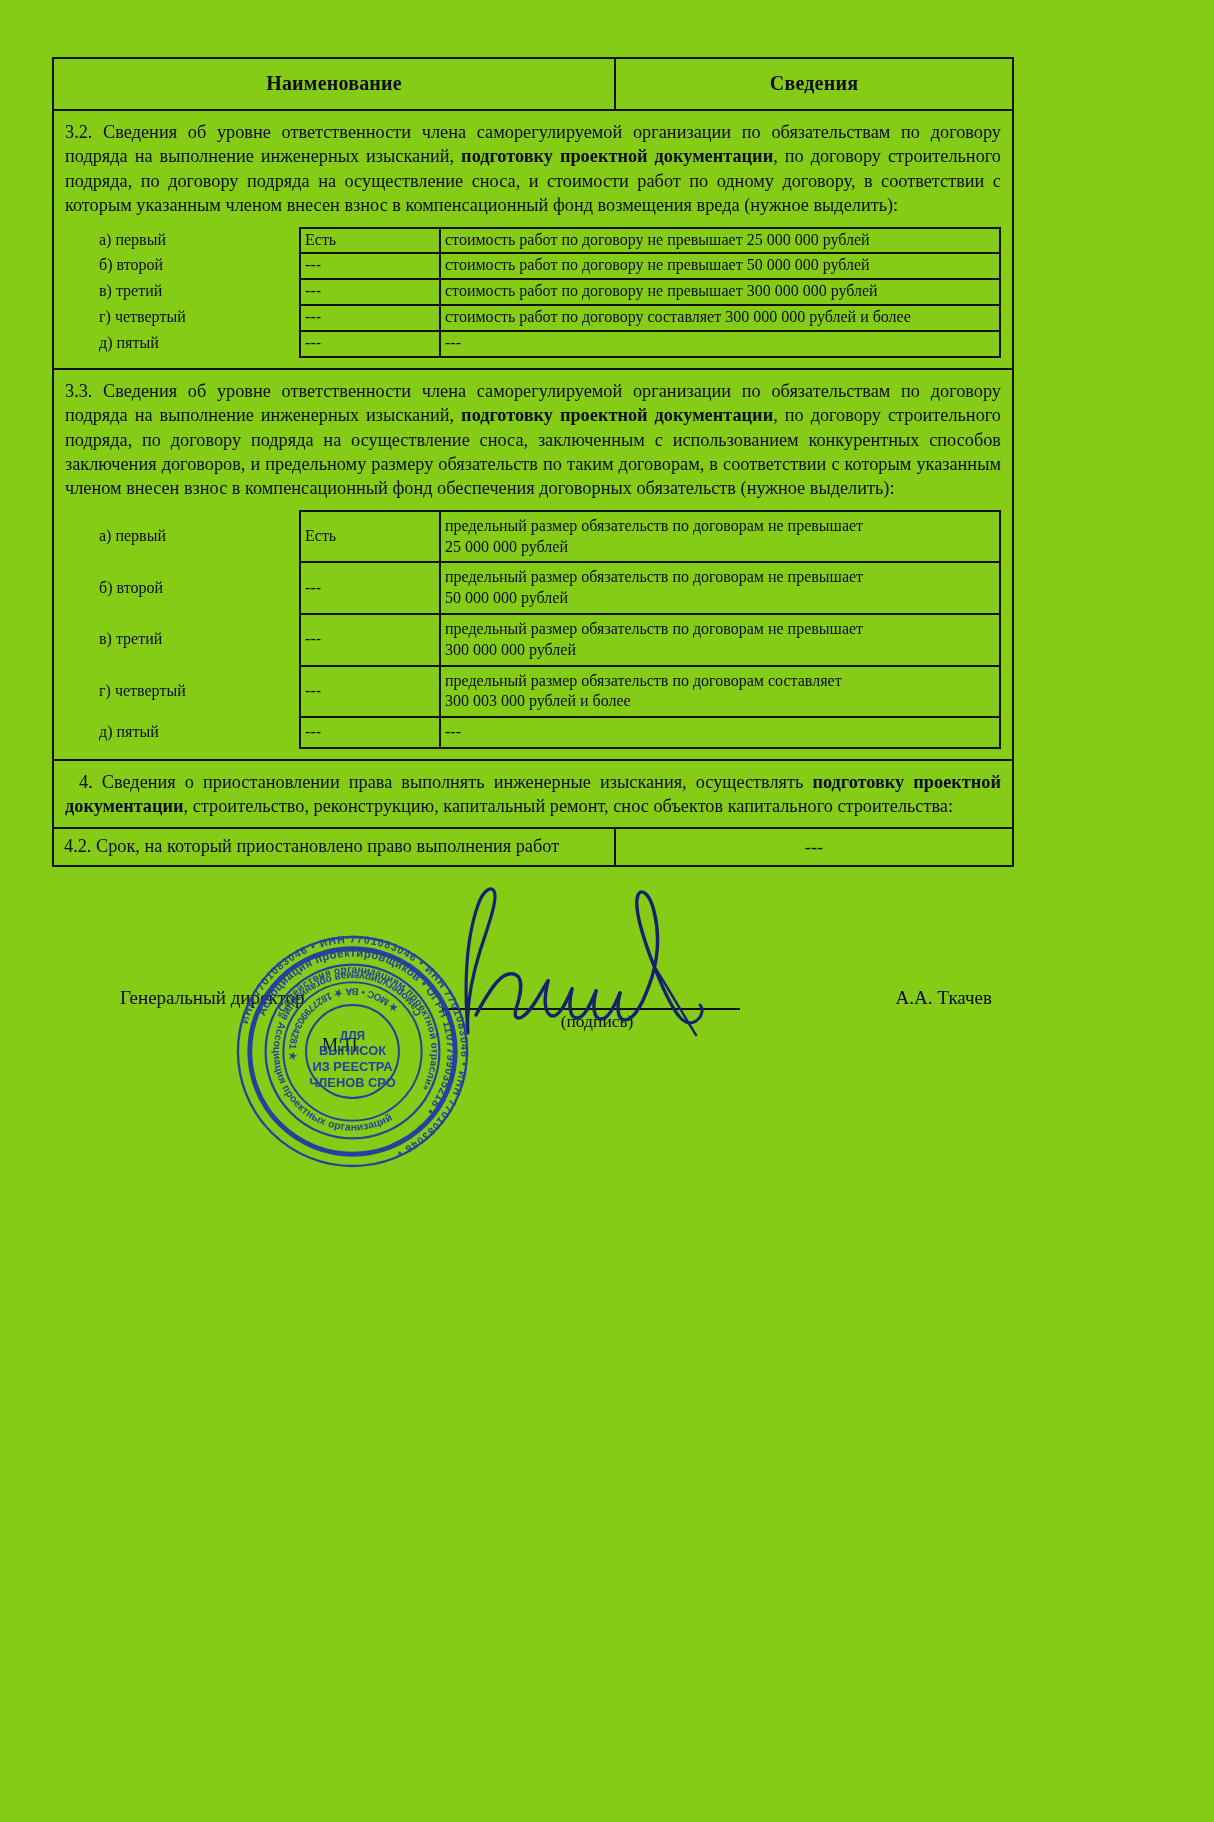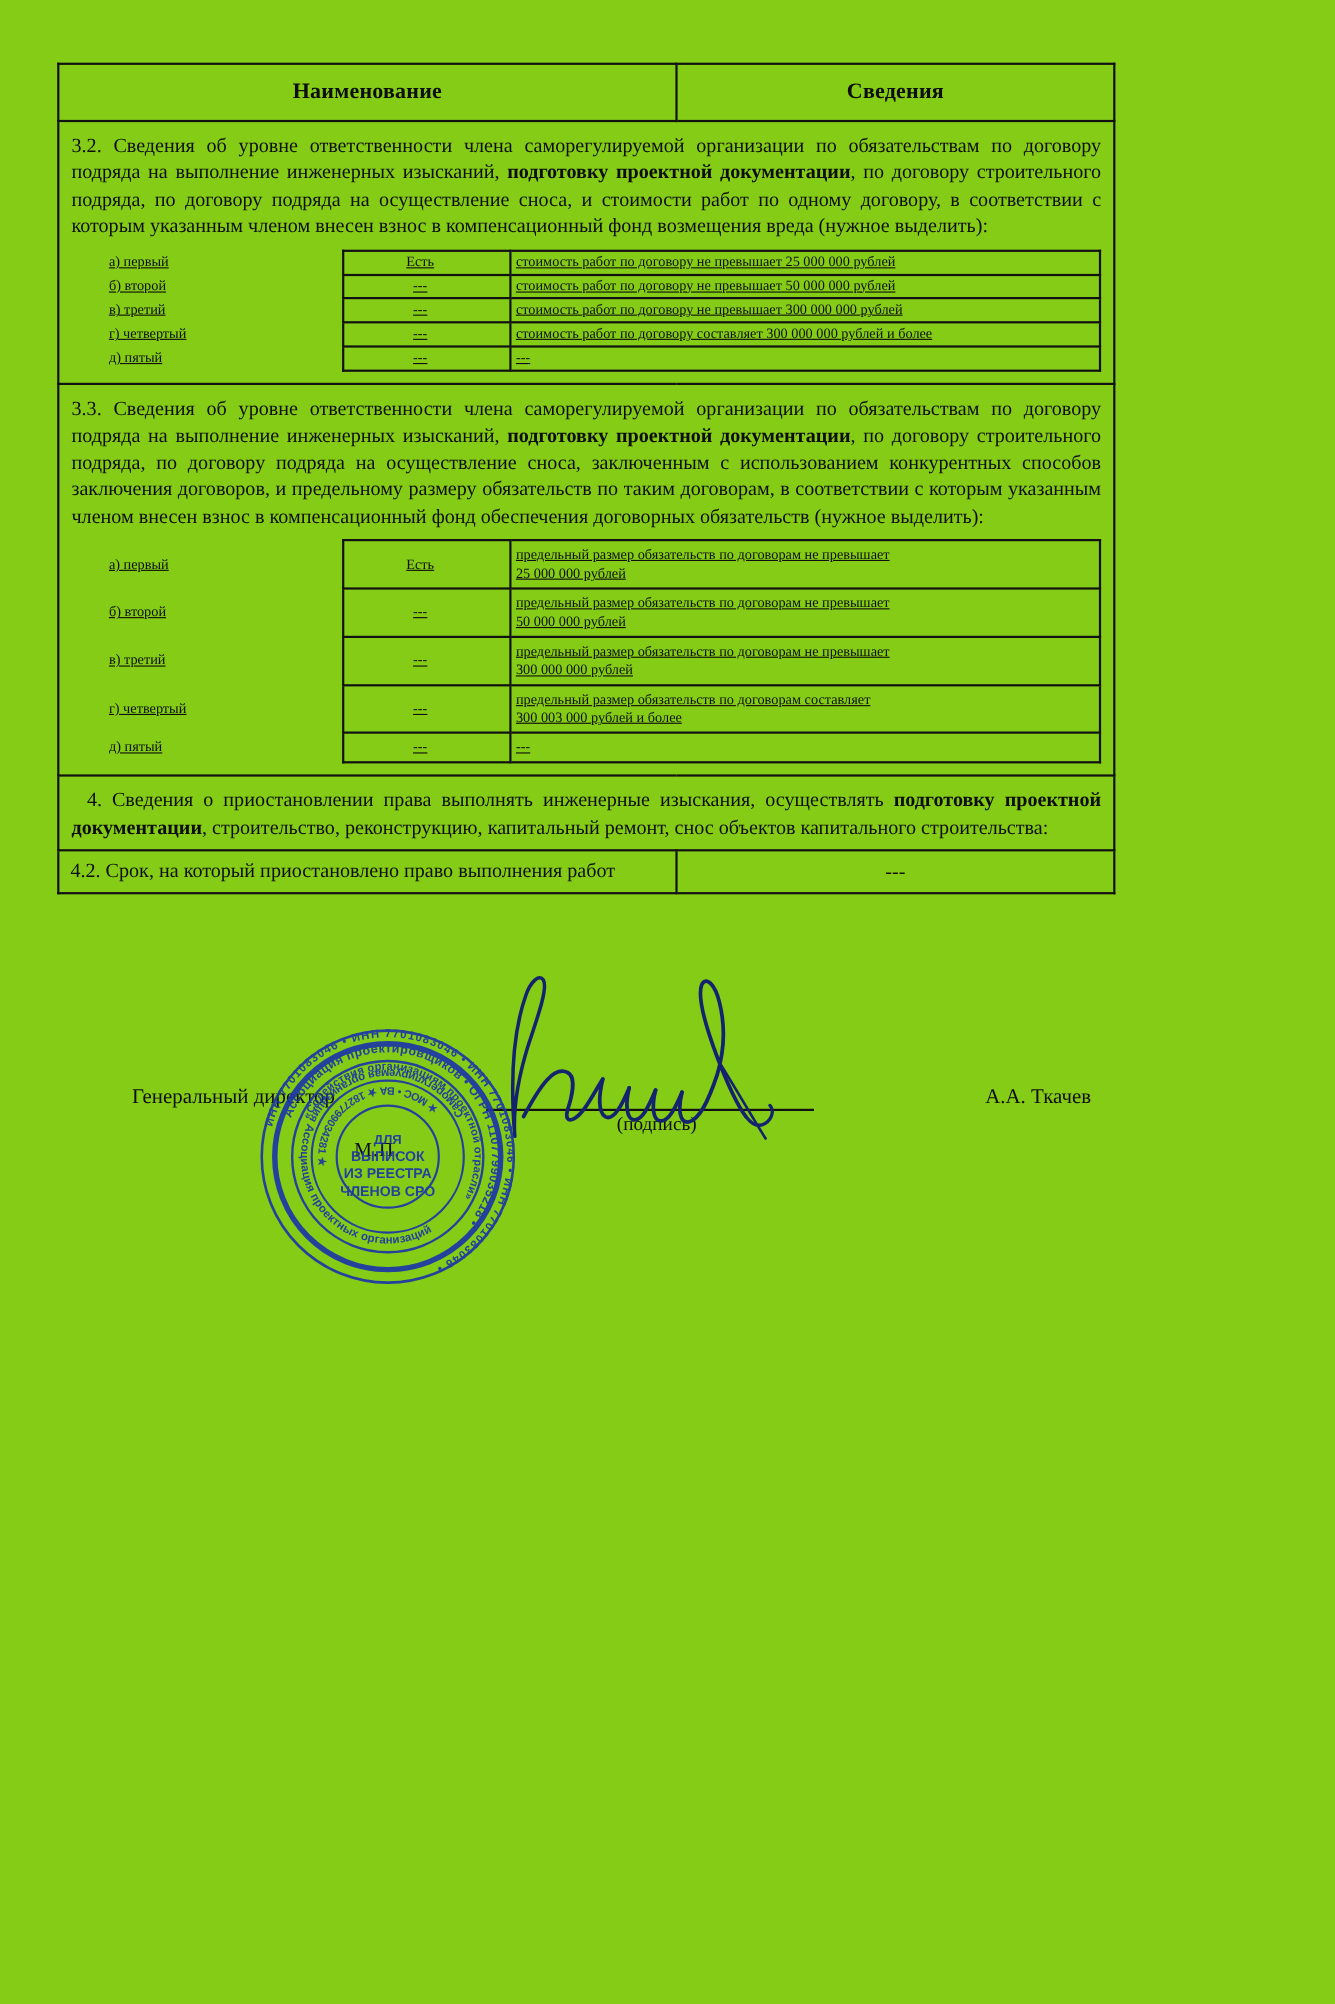--- a/index.html
+++ b/index.html
@@ -65,37 +65,36 @@
   b { font-weight: bold; }
 
   
   .lvl {
     width: 100%;
     border-collapse: collapse;
     table-layout: fixed;
     margin-top: 9px;
   }
   .lvl td {
-    font-size: 13px;
+    font-size: 16px;
     line-height: 1.3;
-    padding: 1px 16px 2px 4px;
+    padding: 1px 4px 2px 4px;
     vertical-align: middle;
-    text-decoration: underline;
   }
   .lvl td.lbl {
     border: none;
     width: 196px;
     padding-left: 34px;
     text-align: left;
     white-space: nowrap;
   }
   .lvl td.mark {
     border: 2px solid #111;
     width: 130px;
-    text-align: center;
+    text-align: left;
   }
   .lvl td.desc {
     border: 2px solid #111;
     text-align: left;
   }
   .lvl.two-line td.lbl { padding-top: 4px; }
   .lvl.two-line td { padding-top: 4px; padding-bottom: 4px; }
 
   
   .sub-lbl {

